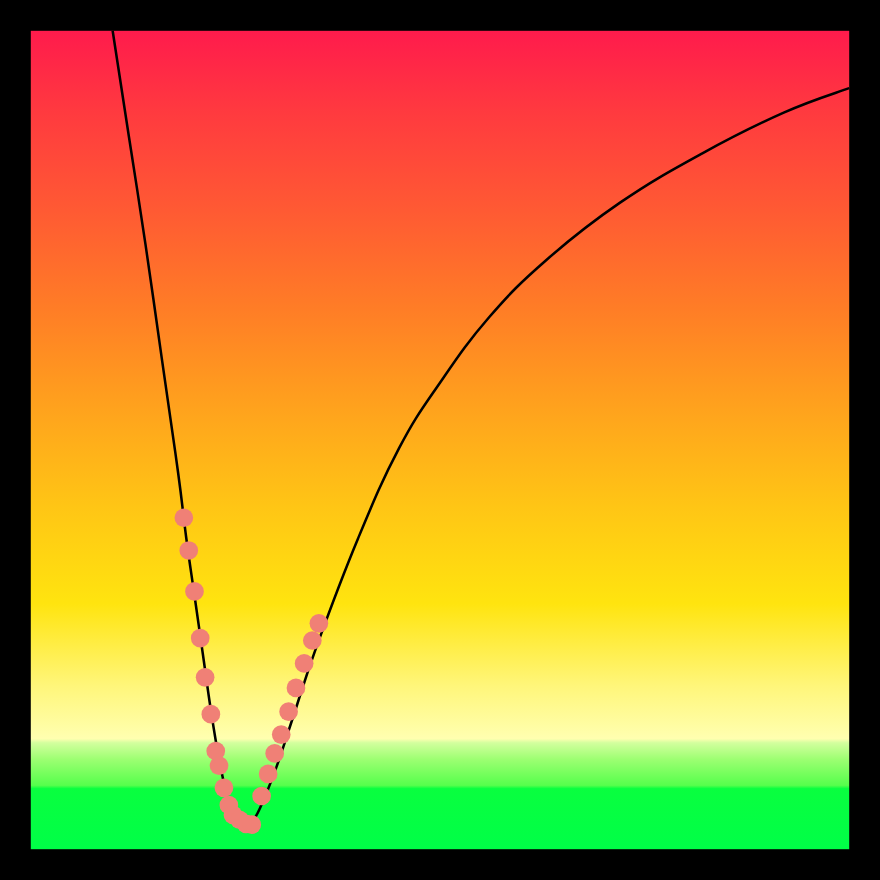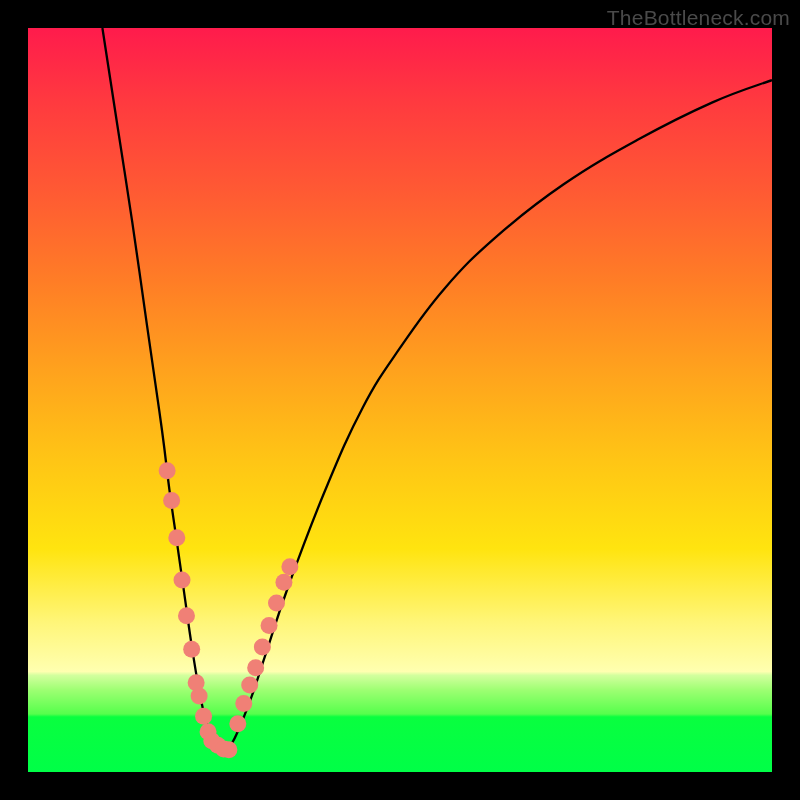--- a/index.html
+++ b/index.html
@@ -96,14 +96,13 @@
           <circle cx="221.71" cy="656.95" r="8.5" class="dot"></circle>
           <circle cx="227.66" cy="639.84" r="8.5" class="dot"></circle>
           <circle cx="234.36" cy="619.01" r="8.5" class="dot"></circle>
           <circle cx="241.06" cy="597.43" r="8.5" class="dot"></circle>
           <circle cx="248.50" cy="575.11" r="8.5" class="dot"></circle>
           <circle cx="255.94" cy="554.28" r="8.5" class="dot"></circle>
           <circle cx="261.89" cy="538.66" r="8.5" class="dot"></circle>
         </g>
     </svg>
   </div>
-  <div class="watermark">TheBottleneck.com</div>
 </div>
 
 </body></html>

